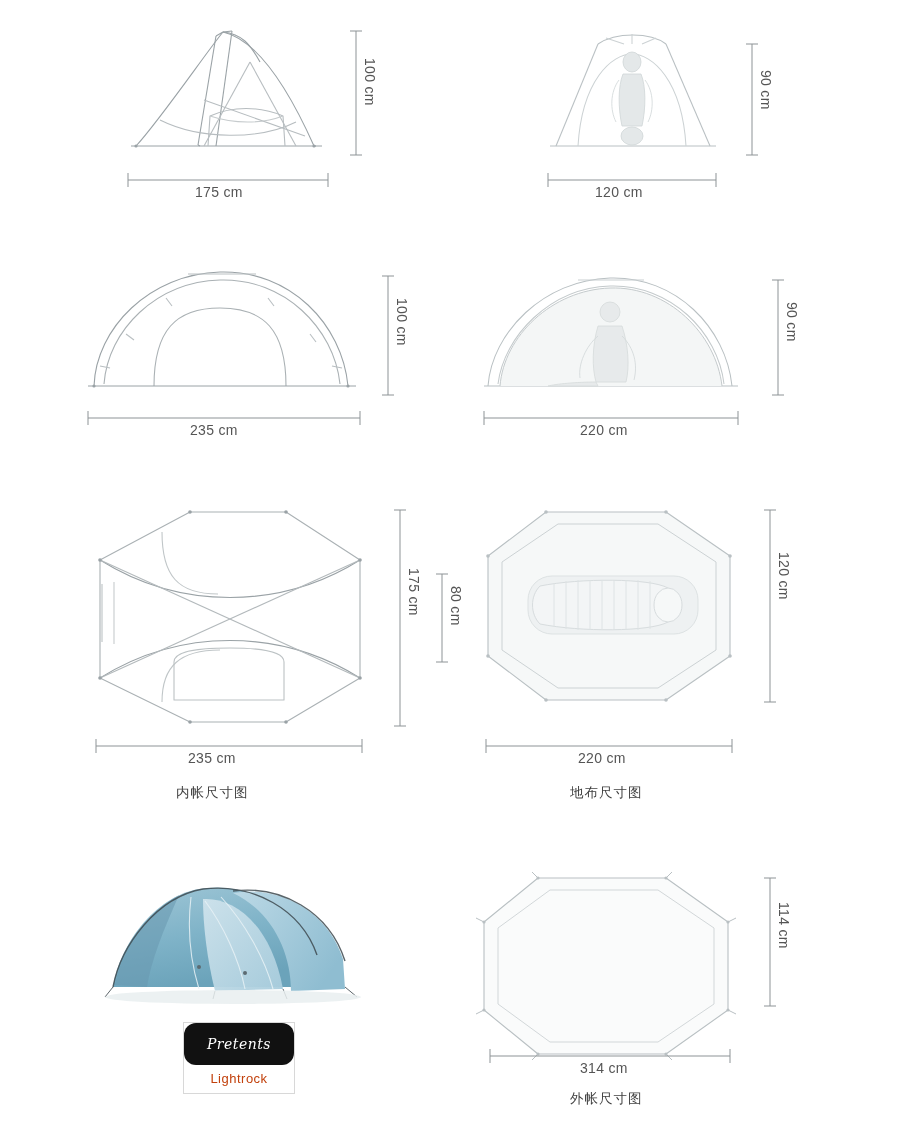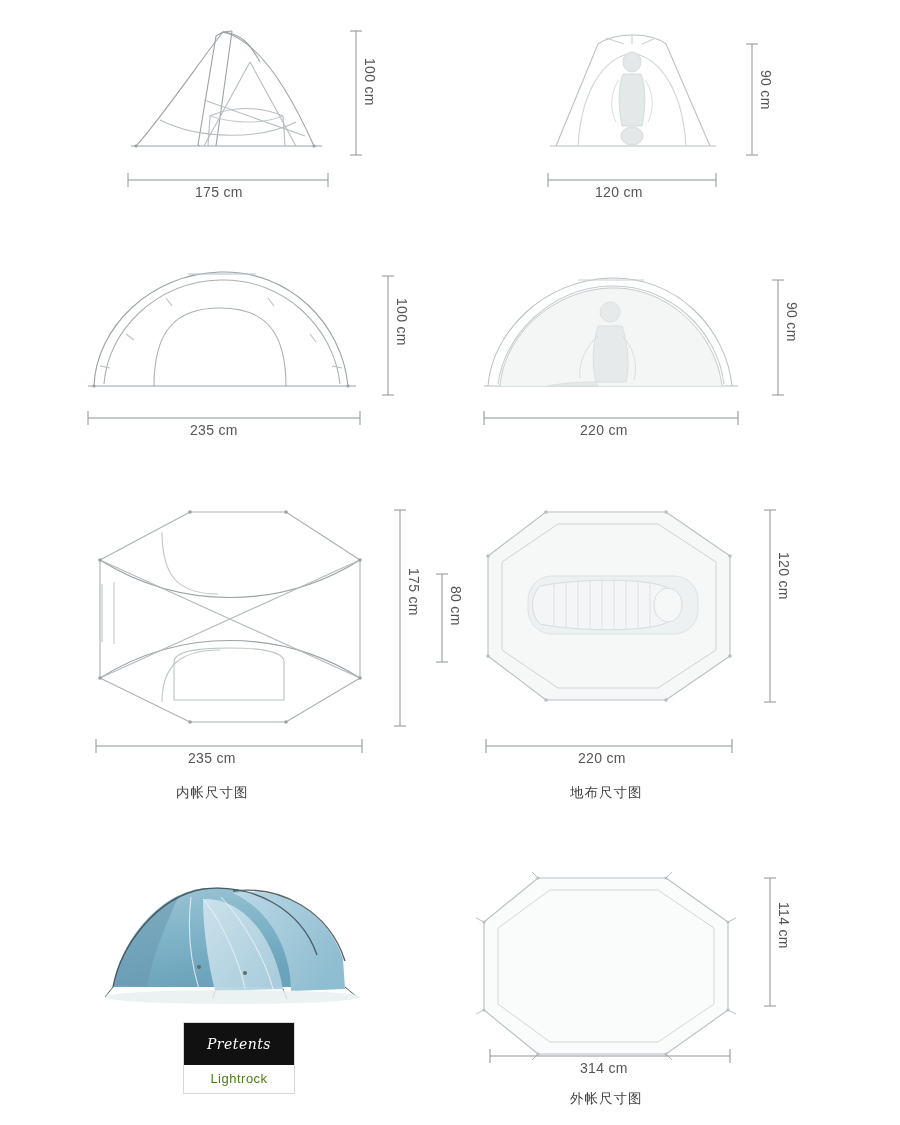--- a/index.html
+++ b/index.html
@@ -49,31 +49,32 @@
     background: #ffffff;
     border: 1px solid #d8d8d8;
     text-align: center;
   }
   .badge .logo {
     background: #111111;
     height: 42px;
     display: flex;
     align-items: center;
     justify-content: center;
+    border-radius: 12px;
   }
   .badge .logo span {
     color: #ffffff;
     font-family: "DejaVu Serif", serif;
     font-style: italic;
     font-size: 14px;
     letter-spacing: 0.5px;
   }
   .badge .name {
     font-size: 13px;
-    color: #4d7c0f;
+    color: #c2410c;
     padding: 6px 0 7px 0;
     letter-spacing: 0.5px;
   }
   .photo-wrap {
     position: absolute;
   }
 </style>
 </head>
 <body>
 

